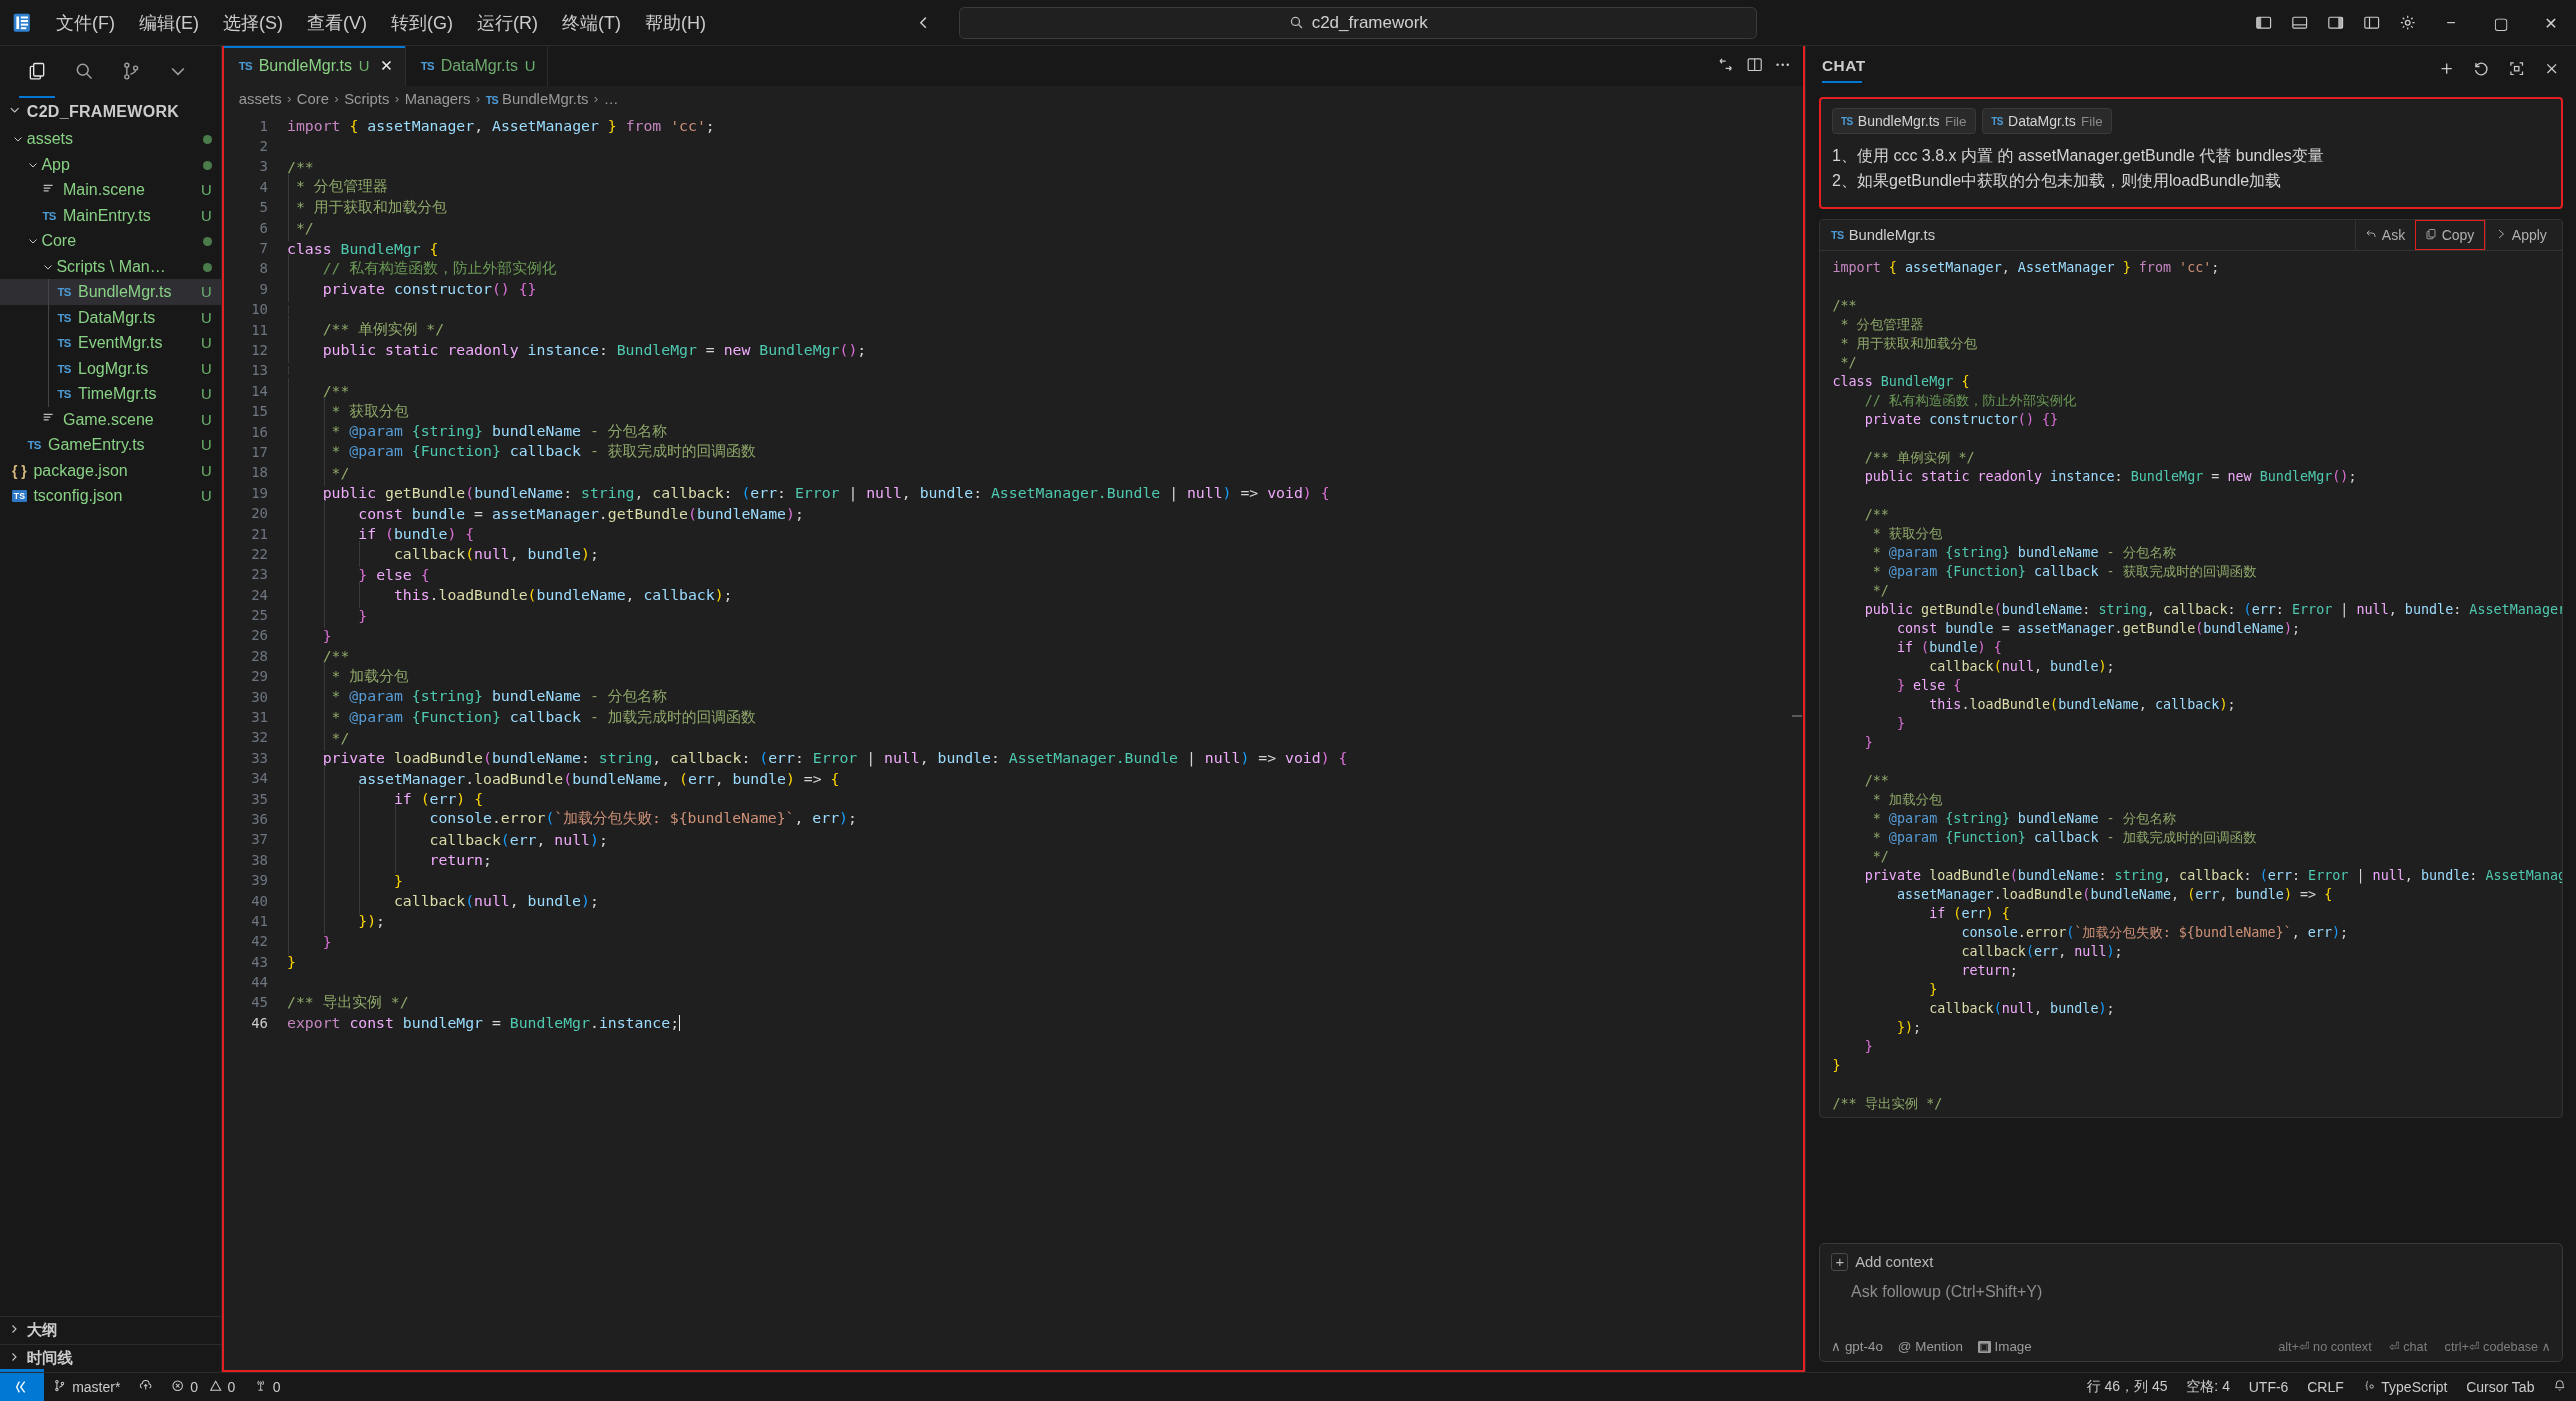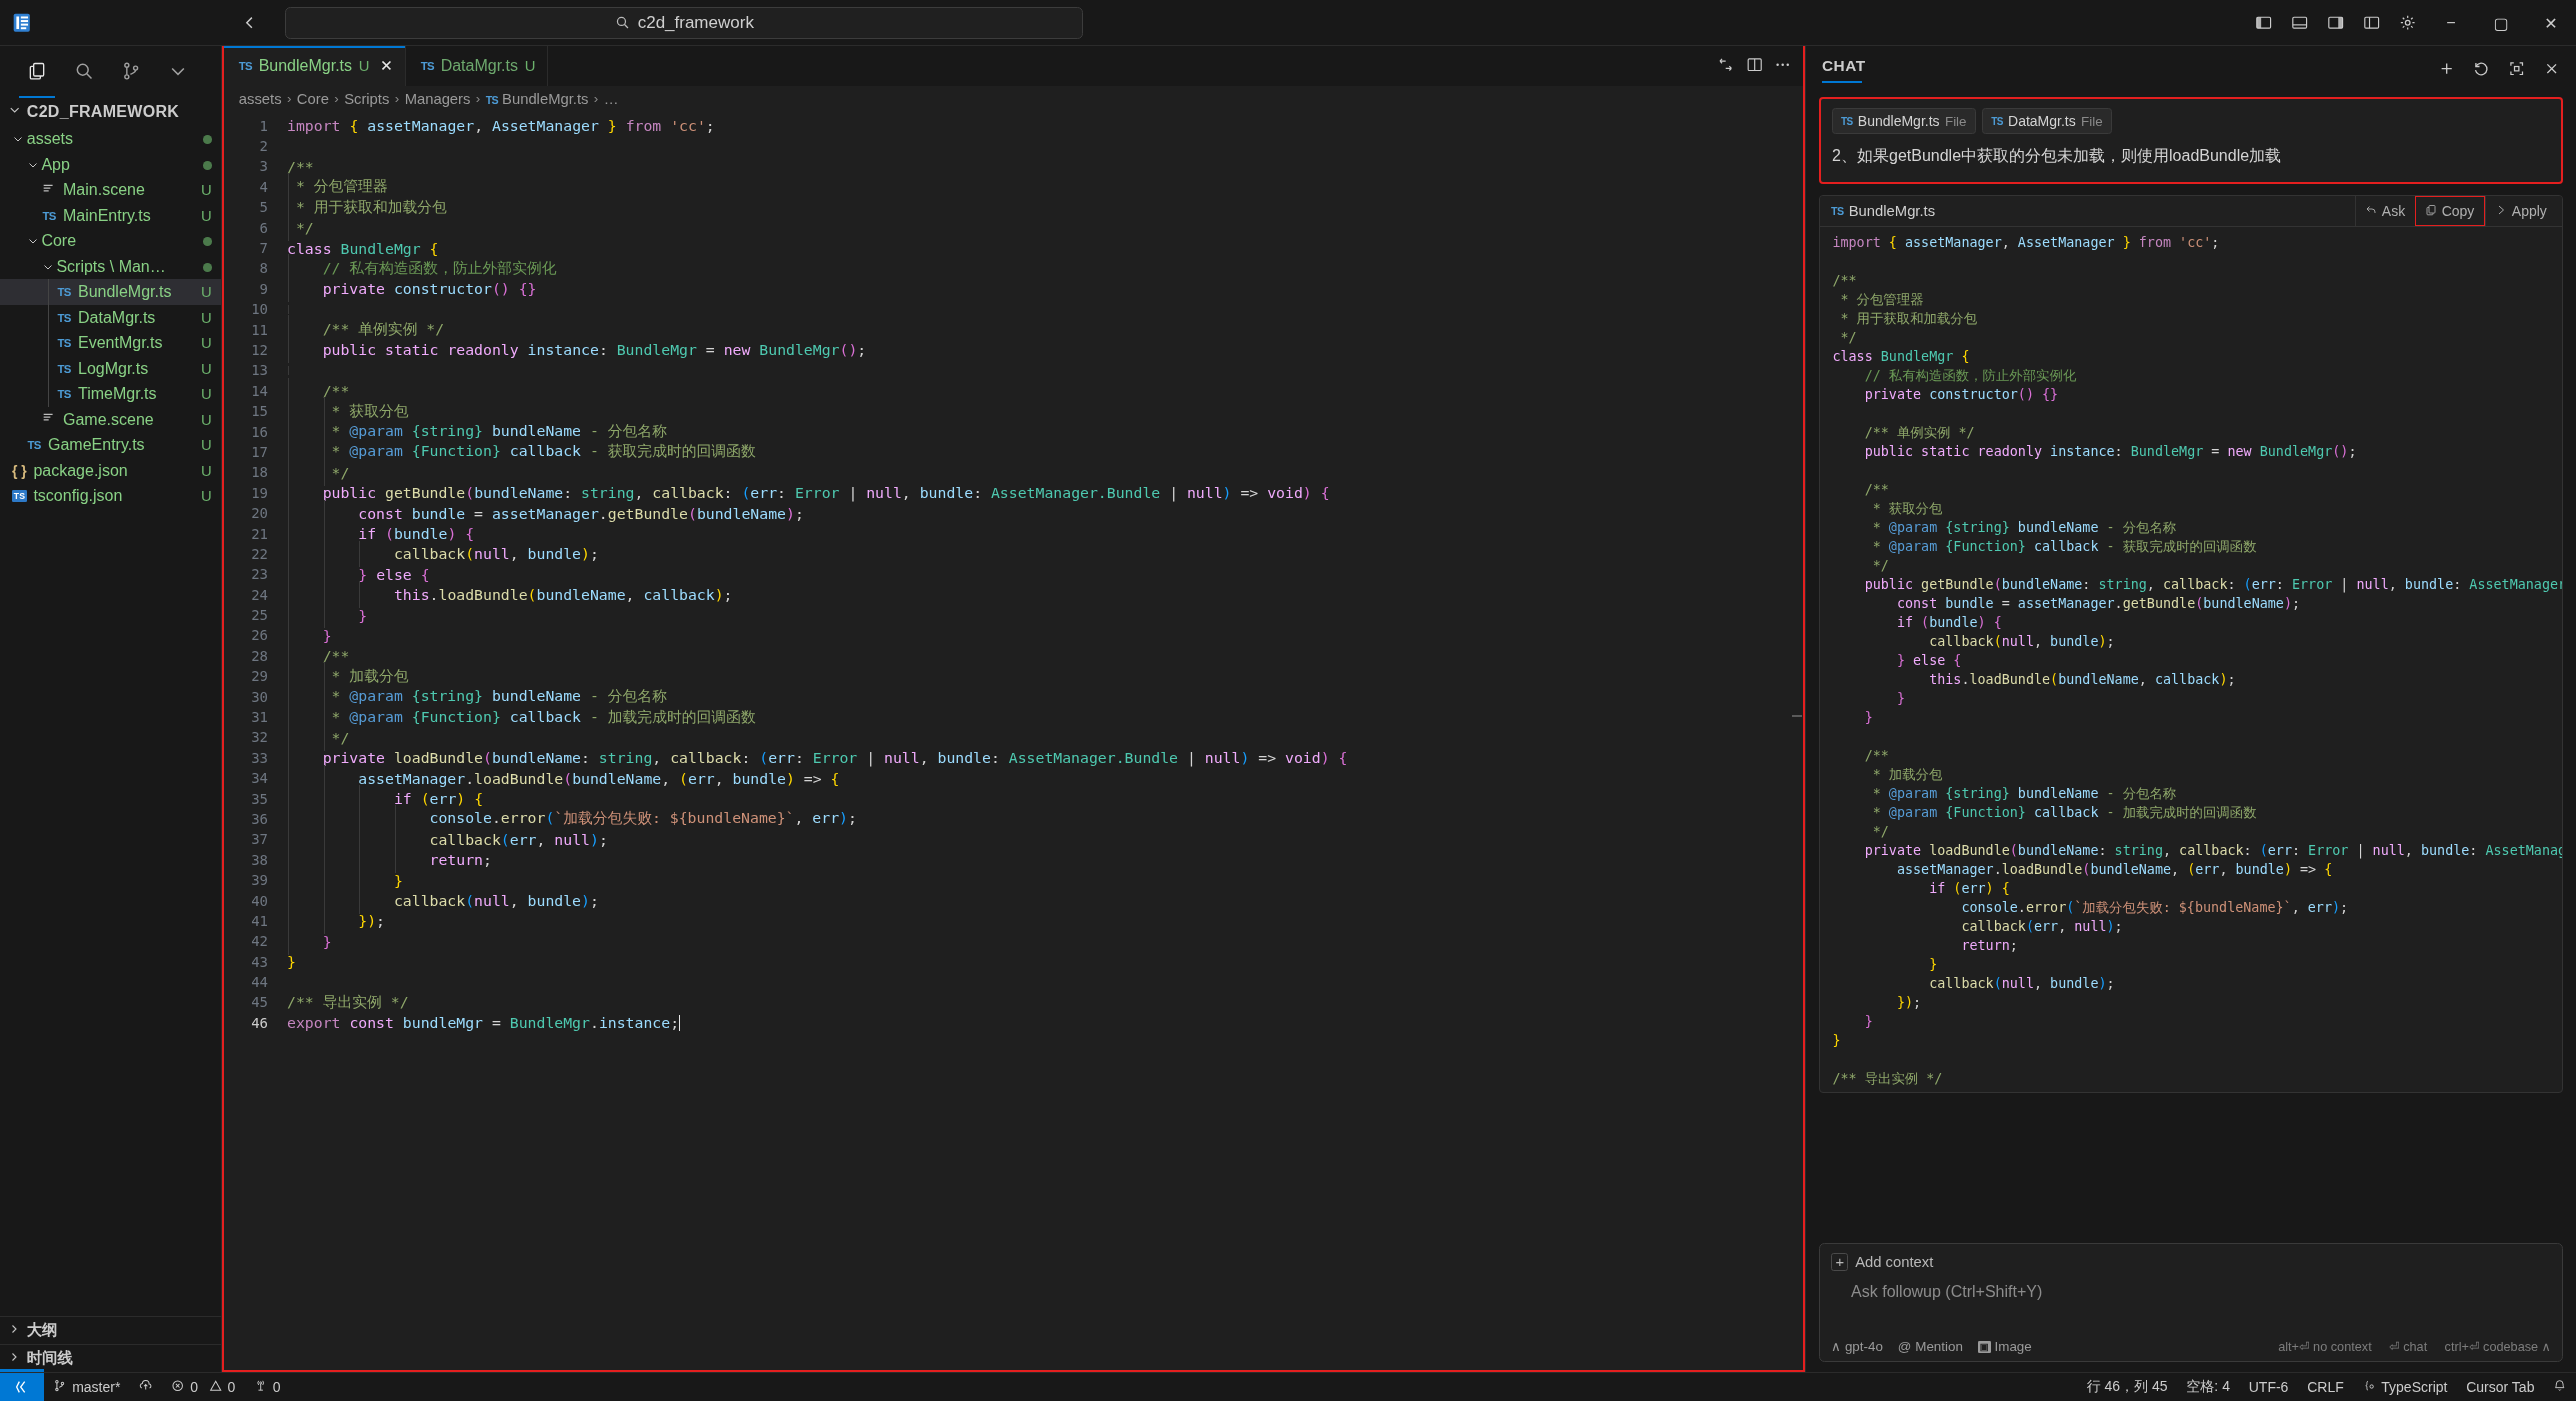--- a/index.html
+++ b/index.html
@@ -195,20 +195,30 @@
   <div class="titlebar">
     <div class="tb-logo">
       <svg viewBox="0 0 24 24">
           <rect x="3" y="2" width="18" height="20" rx="2" fill="#2f7fd1"></rect>
           <rect x="6" y="5" width="3" height="14" fill="#fff"></rect>
           <rect x="11" y="5" width="8" height="2.2" fill="#fff"></rect>
           <rect x="11" y="9" width="8" height="2.2" fill="#fff"></rect>
           <rect x="11" y="13" width="8" height="2.2" fill="#fff"></rect>
           <rect x="11" y="17" width="6" height="2.2" fill="#fff"></rect>
         </svg>
+    </div>
+    <div class="menu">
+      <div class="menu-item">文件(F)</div>
+      <div class="menu-item">编辑(E)</div>
+      <div class="menu-item">选择(S)</div>
+      <div class="menu-item">查看(V)</div>
+      <div class="menu-item">转到(G)</div>
+      <div class="menu-item">运行(R)</div>
+      <div class="menu-item">终端(T)</div>
+      <div class="menu-item">帮助(H)</div>
     </div>
 
     <div class="tb-nav">
       <div class="tb-arrow">
         <svg viewBox="0 0 24 24" fill="none" stroke="currentColor" stroke-width="2">
             <path d="M15 5l-7 7 7 7"></path>
           </svg>
       </div>
       <div class="searchbox">
         <span class="s-ico">
@@ -599,20 +609,21 @@
               <span class="cts">TS</span>
               <span>BundleMgr.ts</span>
               <span class="ckind">File</span>
             </div>
             <div class="chip">
               <span class="cts">TS</span>
               <span>DataMgr.ts</span>
               <span class="ckind">File</span>
             </div>
           </div>
+          <div class="umline">1、使用 ccc 3.8.x 内置 的 assetManager.getBundle 代替 bundles变量</div>
           <div class="umline">2、如果getBundle中获取的分包未加载，则使用loadBundle加载</div>
         </div>
 
         <div class="codecard">
           <div class="cc-head">
             <div class="cc-name">
               <span class="cts">TS</span>
               <span>BundleMgr.ts</span>
             </div>
             <div class="cc-actions">

